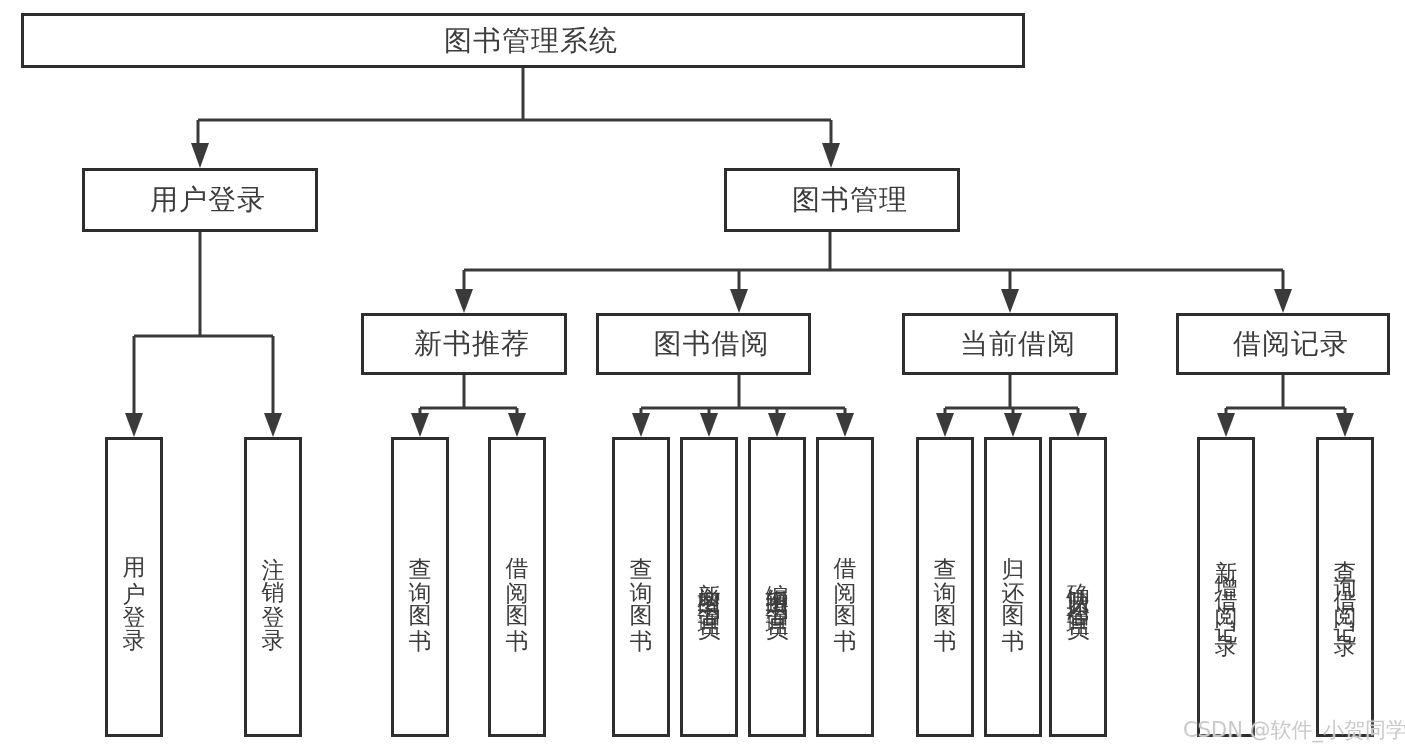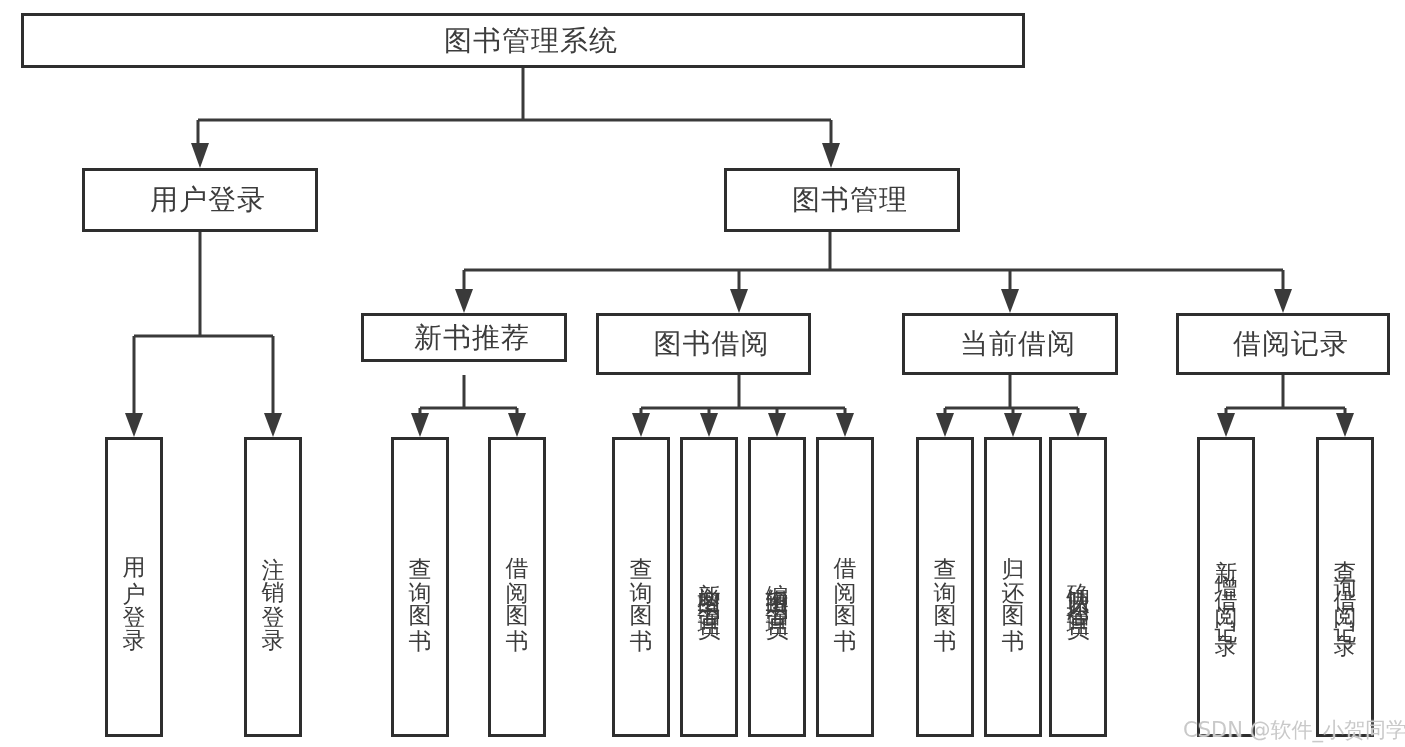--- a/index.html
+++ b/index.html
@@ -100,21 +100,21 @@
     <span>图书管理系统</span>
   </div>
 
   <div class="node hnode" style="left:82px; top:168px; width:236px; height:64px;">
     <span>用户登录</span>
   </div>
   <div class="node hnode" style="left:692px; top:168px; width:236px; height:64px;margin-left:32px;">
     <span>图书管理</span>
   </div>
 
-  <div class="node hnode" style="left:361px; top:313px; width:206px; height:49px;">
+  <div class="node hnode" style="left:361px; top:313px; width:206px; height:62px;">
     <span>新书推荐</span>
   </div>
   <div class="node hnode" style="left:596px; top:313px; width:215px; height:62px;">
     <span>图书借阅</span>
   </div>
   <div class="node hnode" style="left:902px; top:313px; width:216px; height:62px;">
     <span>当前借阅</span>
   </div>
   <div class="node hnode" style="left:1176px; top:313px; width:214px; height:62px;">
     <span>借阅记录</span>

